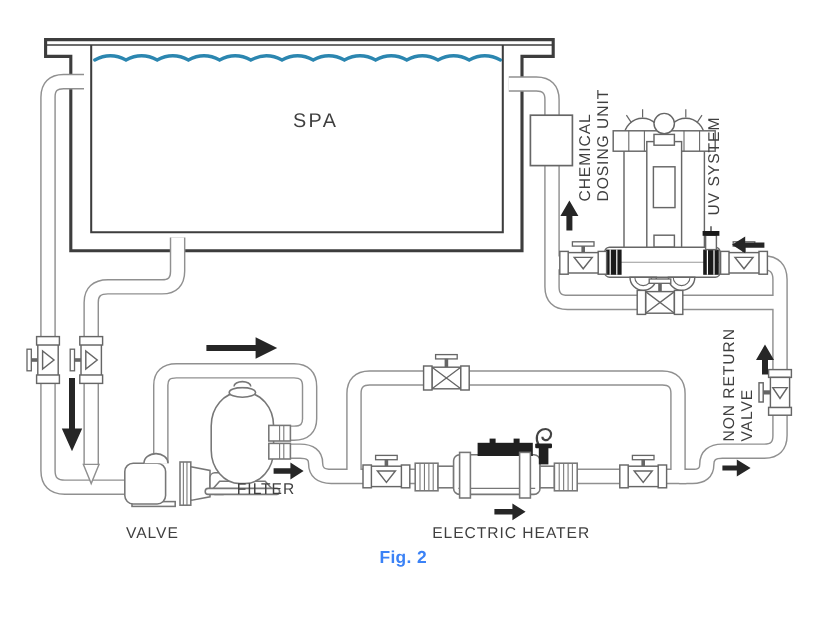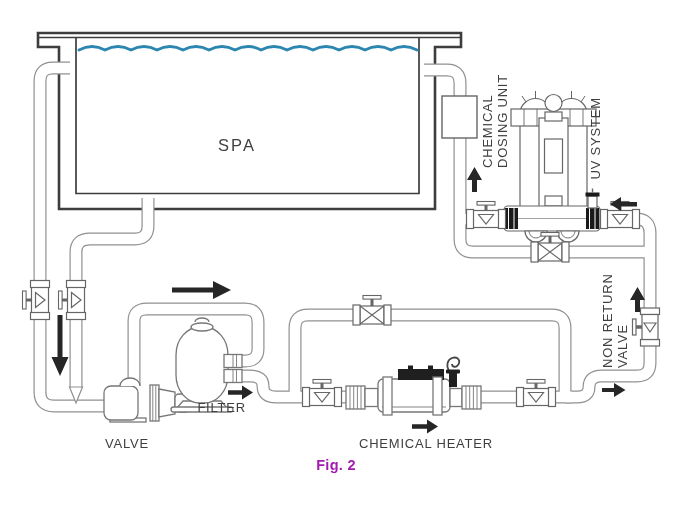--- a/index.html
+++ b/index.html
@@ -4,21 +4,21 @@
 <style>
   html,body{margin:0;padding:0;background:#fff;}
   .stage{position:relative;width:680px;height:519px;background:var(--background,#fff);
          font-family:"Liberation Sans",sans-serif;overflow:hidden;}
   .stage svg{position:absolute;left:0;top:0;}
   .lbl{position:absolute;color:#3f3f3f;font-size:13px;letter-spacing:.8px;
        white-space:nowrap;line-height:15px;}
   .lbl.center{text-align:center;}
   .rot{transform:rotate(-90deg);}
   .spa-lbl{font-size:16.5px;letter-spacing:2px;}
-  .fig-lbl{font-weight:bold;font-size:14.5px;letter-spacing:.3px;color:#a21caf;}
+  .fig-lbl{font-weight:bold;font-size:14.5px;letter-spacing:.3px;color:#3b82f6;}
 </style>
 </head>
 <body>
 
 <div class="stage">
 
 <svg width="680" height="519" viewBox="0 0 680 519">
   <defs>
     <g id="valveH">
       <rect x="-9" y="-17.5" width="18" height="3.6" fill="#fff" stroke="#666" stroke-width="1.1"></rect>
@@ -157,27 +157,27 @@
     <polygon points="172,287.5 213,287.5 213,281 231,290 213,299 213,292.5 172,292.5"></polygon>
     <polygon points="228,390.2 242,390.2 242,385.5 253,392.5 242,399.5 242,394.8 228,394.8"></polygon>
     <polygon points="412,424.2 427,424.2 427,419.5 438,426.5 427,433.5 427,428.8 412,428.8"></polygon>
     <polygon points="472,192 472,180 467,180 474.5,167 482,180 477,180 477,192"></polygon>
     <polygon points="637,202 621,202 621,197 610,204 621,211 621,206.5 637,206.5"></polygon>
     <polygon points="635,312 635,300 630,300 637.5,287 645,300 640,300 640,312"></polygon>
     <polygon points="602,388 614,388 614,383 625.5,390 614,397 614,392 602,392"></polygon>
   </g>
 </svg>
 
-<div class="lbl center spa-lbl" style="left:207px;top:94px;width:60px;margin-top:44px;">SPA</div>
+<div class="lbl center spa-lbl" style="left:233px;top:94px;width:60px;">SPA</div>
 
 <div class="lbl center" style="left:87px;top:436px;width:80px;">VALVE</div>
 
 <div class="lbl center" style="left:156px;top:400px;width:90px;text-align:right;">FILTER</div>
 
-<div class="lbl center" style="left:346px;top:436px;width:160px;">CHEMICAL HEATER</div>
+<div class="lbl center" style="left:346px;top:436px;width:160px;">ELECTRIC HEATER</div>
 
 <div class="lbl rot" style="left:448px;top:106px;width:94px;height:30px;">
   <div>CHEMICAL</div>
   <div>DOSING UNIT</div>
 </div>
 
 <div class="lbl rot center" style="left:555px;top:132px;width:80px;height:15px;">UV SYSTEM</div>
 
 <div class="lbl rot" style="left:569px;top:307px;width:92px;height:30px;">
   <div>NON RETURN</div>

